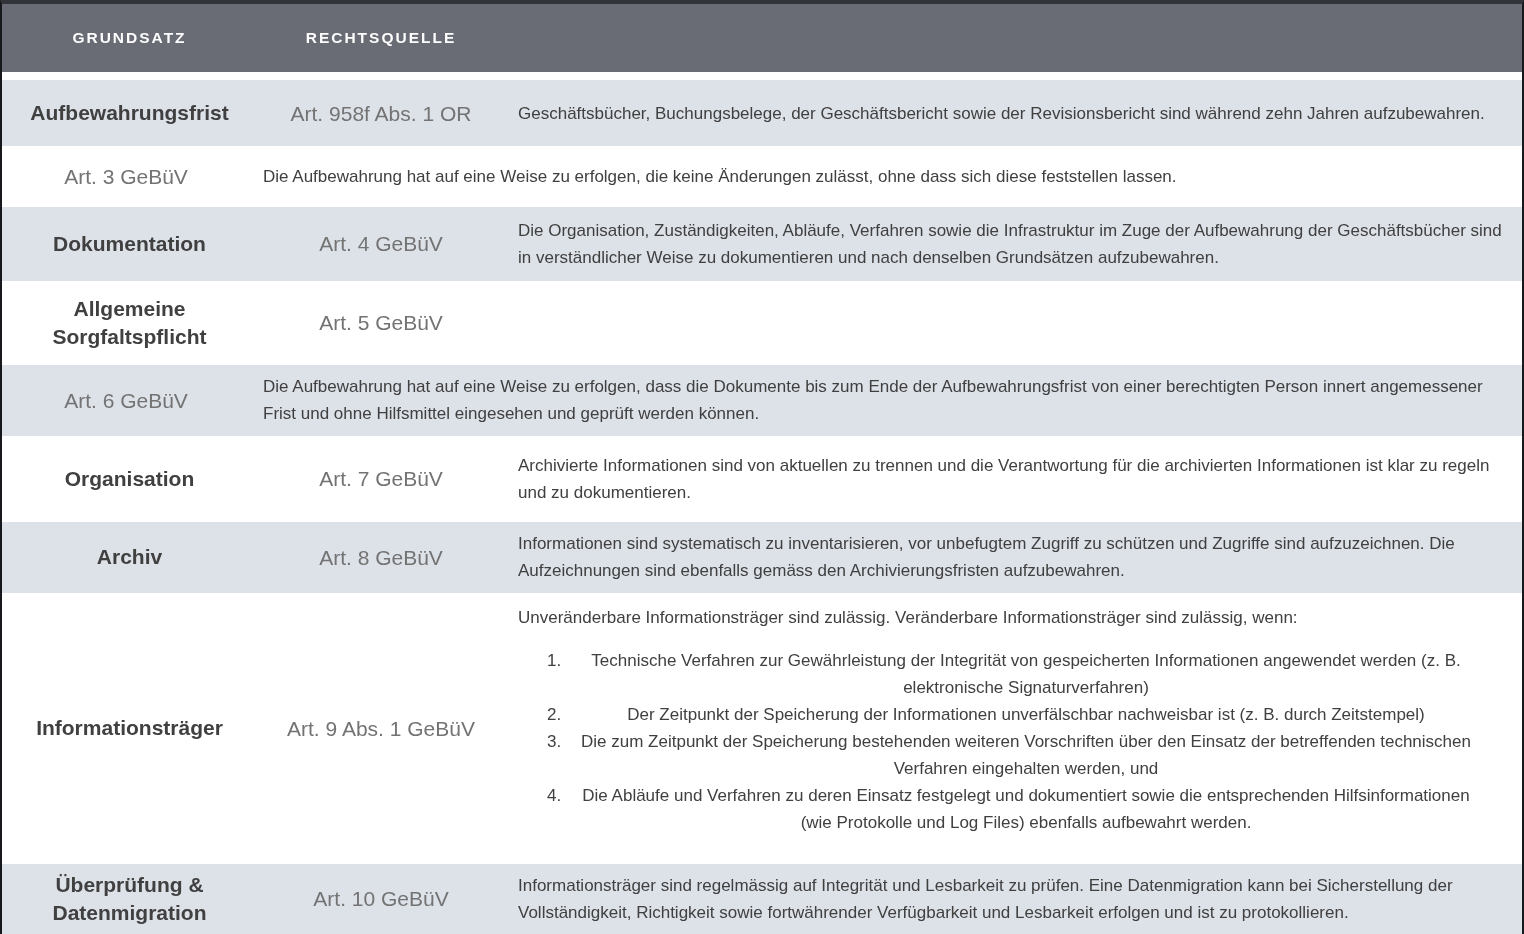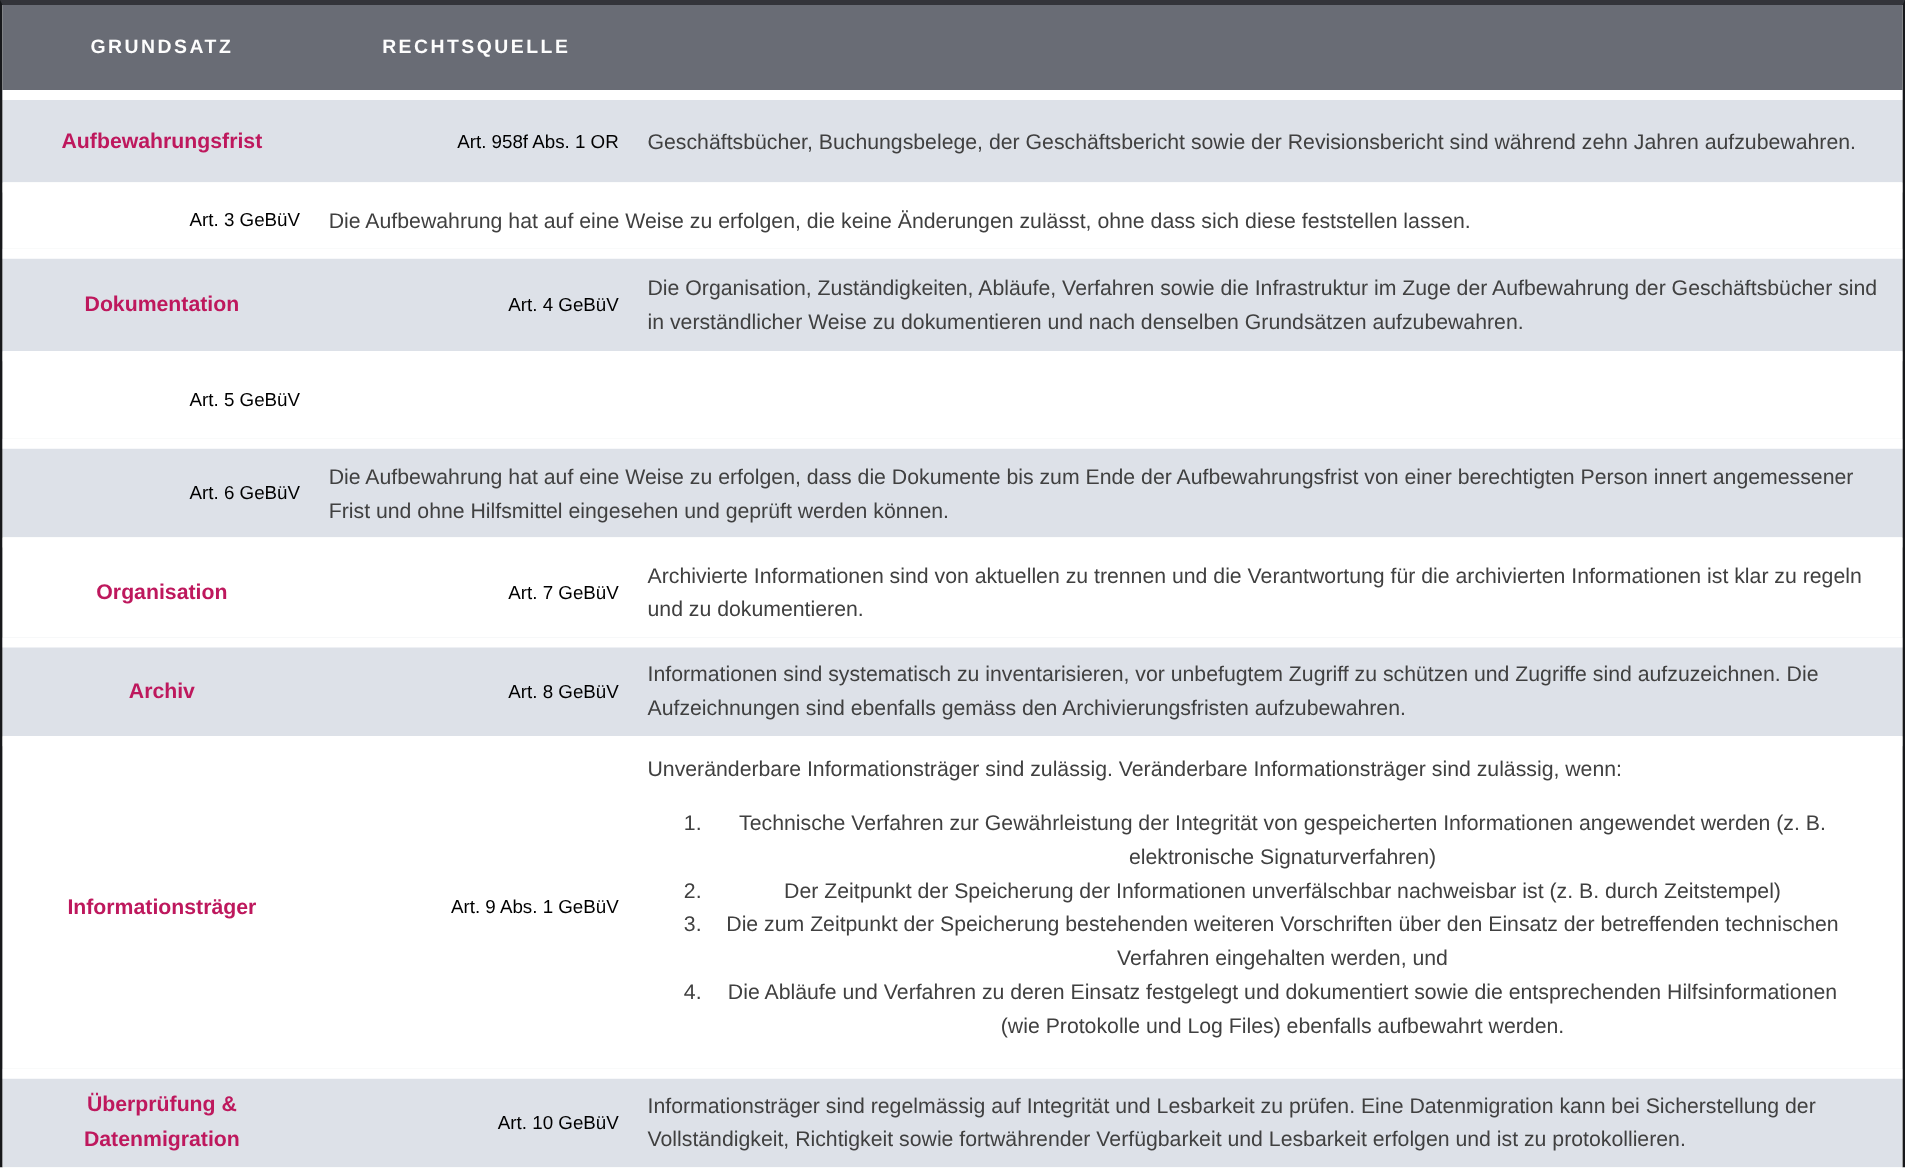--- a/index.html
+++ b/index.html
@@ -39,29 +39,28 @@
     align-items: center;
     border-top: 8px solid #ffffff;
   }
   .row:nth-child(even) { background: var(--stripe-bg, #dde1e8); }
   .row:nth-child(odd)  { background: #ffffff; }
   .c1 { width: 255px; flex: 0 0 255px; text-align: center; padding: 8px 10px; }
   .c2 { width: 248px; flex: 0 0 248px; text-align: center; padding: 8px 10px; }
   .c3 { flex: 1 1 auto; text-align: left; padding: 10px 20px 10px 13px; }
   .grundsatz {
     font-weight: bold;
-    color: #be185d;
-    font-size: 17px;
+    color: #404040;
+    font-size: 21px;
     line-height: 28px;
   }
   .rechtsquelle {
-    color: #000000;
-    font-size: 15px;
+    color: #737373;
+    font-size: 21px;
     line-height: 27px;
-    text-align: right;
   }
   .bedeutung, .bedeutung p, .bedeutung li {
     color: #404040;
     font-size: 17px;
     line-height: 27px;
   }
   .bedeutung ol {
     margin: 16px;
     padding-left: 32px;
     list-style: decimal;
@@ -100,20 +99,21 @@
     <div class="c3 bedeutung">Die Aufbewahrung hat auf eine Weise zu erfolgen, die keine Änderungen zulässt, ohne dass sich diese feststellen lassen.</div>
   </div>
 
   <div class="row r3">
     <div class="c1 grundsatz">Dokumentation</div>
     <div class="c2 rechtsquelle">Art. 4 GeBüV</div>
     <div class="c3 bedeutung">Die Organisation, Zuständigkeiten, Abläufe, Verfahren sowie die Infrastruktur im Zuge der Aufbewahrung der Geschäftsbücher sind in verständlicher Weise zu dokumentieren und nach denselben Grundsätzen aufzubewahren.</div>
   </div>
 
   <div class="row r4">
+    <div class="c1 grundsatz">Allgemeine Sorgfaltspflicht</div>
     <div class="c2 rechtsquelle">Art. 5 GeBüV</div>
   </div>
 
   <div class="row r5">
     <div class="c2 rechtsquelle">Art. 6 GeBüV</div>
     <div class="c3 bedeutung">Die Aufbewahrung hat auf eine Weise zu erfolgen, dass die Dokumente bis zum Ende der Aufbewahrungsfrist von einer berechtigten Person innert angemessener Frist und ohne Hilfsmittel eingesehen und geprüft werden können.</div>
   </div>
 
   <div class="row r6">
     <div class="c1 grundsatz">Organisation</div>

